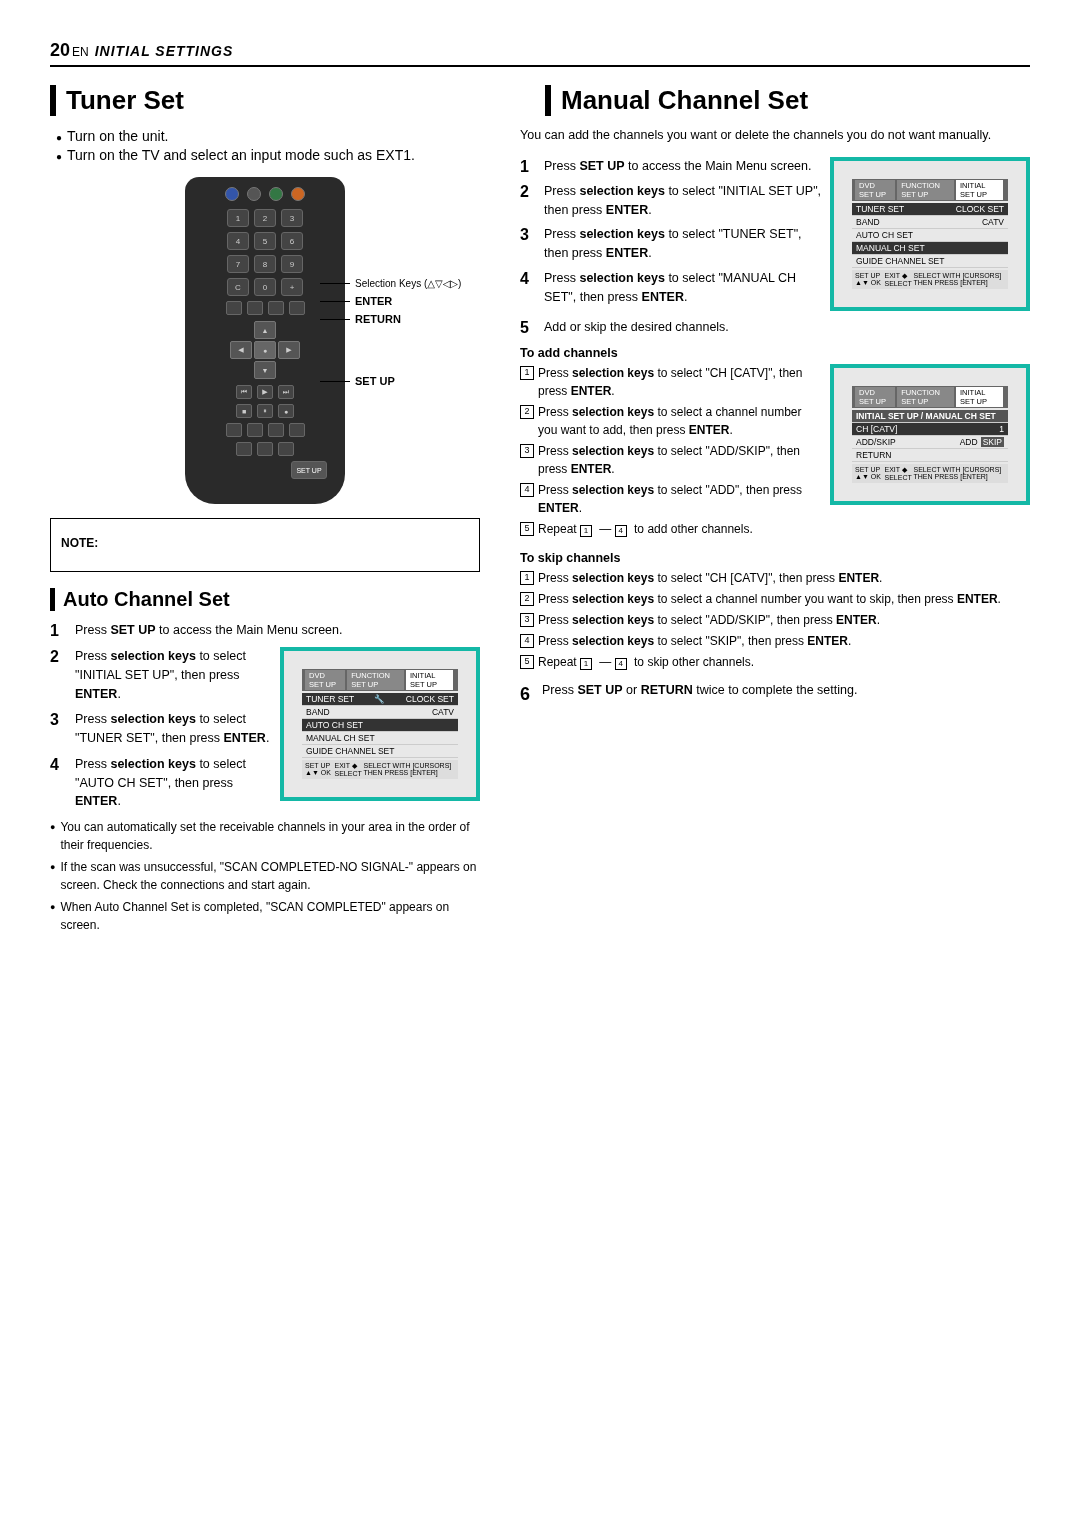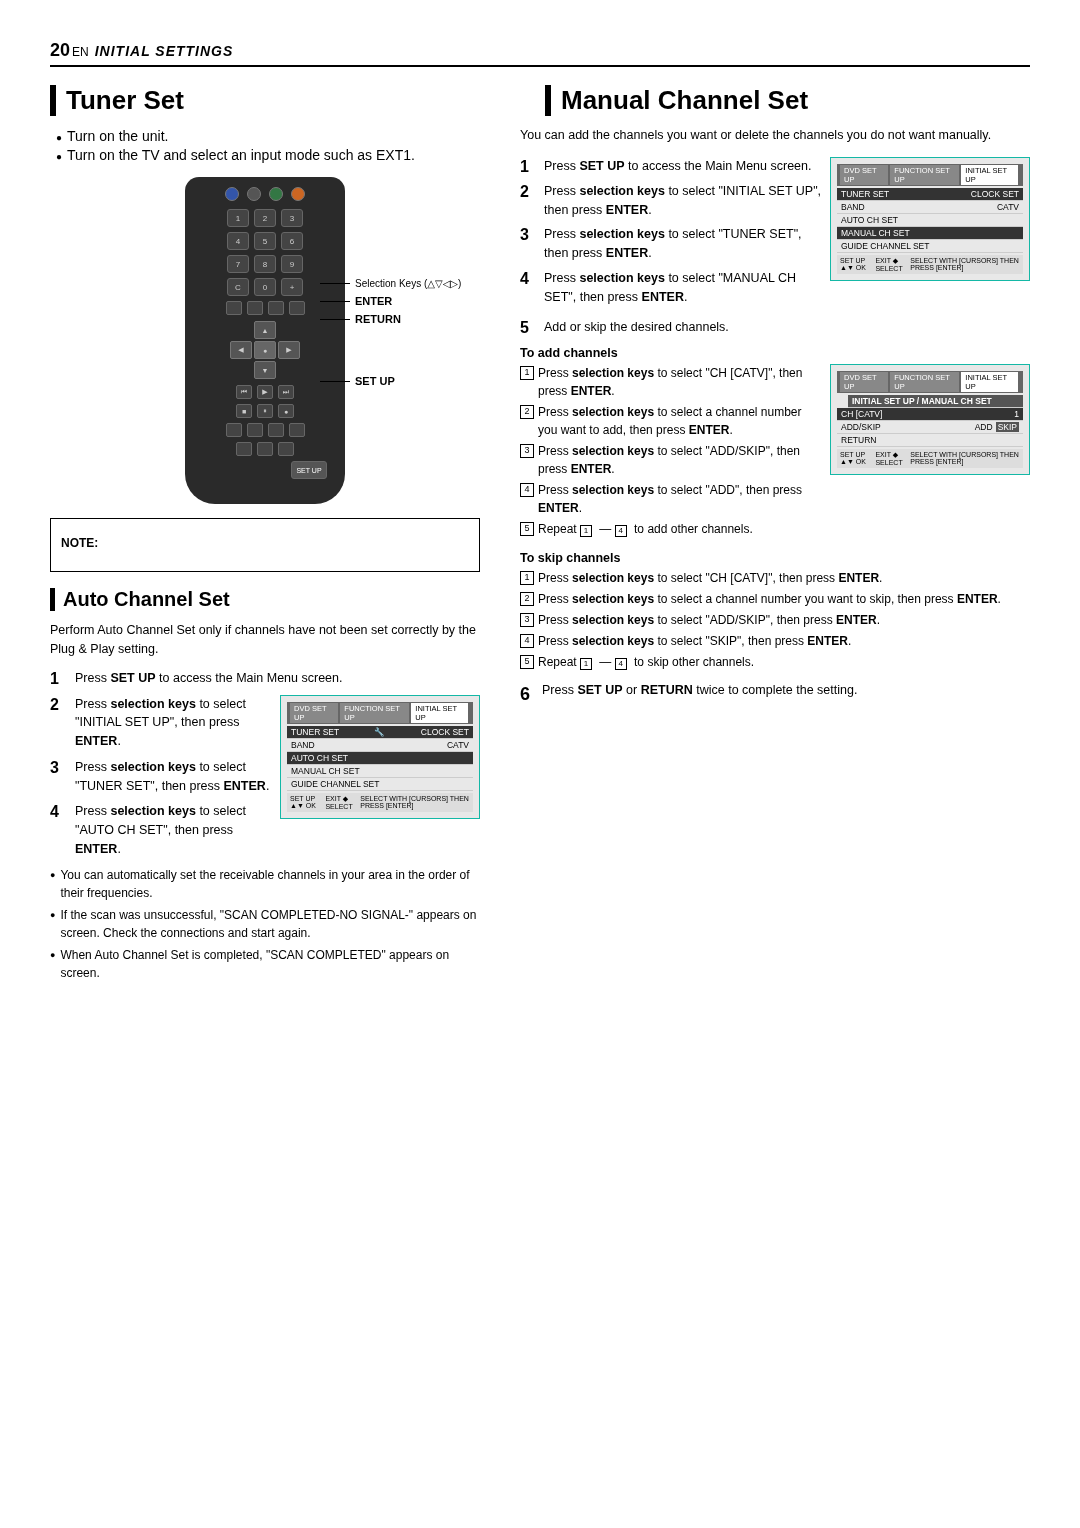--- a/index.html
+++ b/index.html
@@ -215,24 +215,24 @@
     .step-with-image {
       display: flex;
       gap: 10px;
       align-items: flex-start;
     }
     .screen-img {
       width: 200px;
       flex-shrink: 0;
     }
     .menu-screen {
-      border: 1px solid #14b8a6;
+      border: 4px solid #14b8a6;
       background: #e8e8e8;
       font-size: 9px;
-      padding: 6px;
+      padding: 18px;
     }
     .menu-screen-header {
       display: flex;
       background: #666;
       color: #fff;
       font-size: 8px;
       padding: 1px 3px;
       margin-bottom: 2px;
     }
     .menu-tab {
@@ -253,21 +253,20 @@
       border-bottom: 1px solid #ccc;
     }
     .menu-row.selected {
       background: #333;
       color: #fff;
     }
     .menu-row.header-row {
       background: #555;
       color: #fff;
       font-weight: bold;
-      margin-left: 11px;
     }
     .menu-footer {
       display: flex;
       justify-content: space-between;
       font-size: 7px;
       padding: 2px 3px;
       background: #ddd;
       margin-top: 2px;
     }
     .bullet-item {
@@ -461,21 +460,20 @@
           </div>
         </div>
       </div>
 
       <div class="note-box">
         <div class="note-title">NOTE:</div>
       </div>
 
       <div style="margin-top:16px;">
         <div class="subsection-title">Auto Channel Set</div>
-        <div class="subsection-desc">Perform Auto Channel Set only if channels have not been set correctly by the Plug &amp; Play setting.</div>
 
         <div class="step-item">
           <span class="step-num">1</span>
           <span class="step-content">
             Press <b>SET UP</b> to access the Main Menu screen.
           </span>
         </div>
 
         <div class="step-with-image">
           <div style="flex:1">

